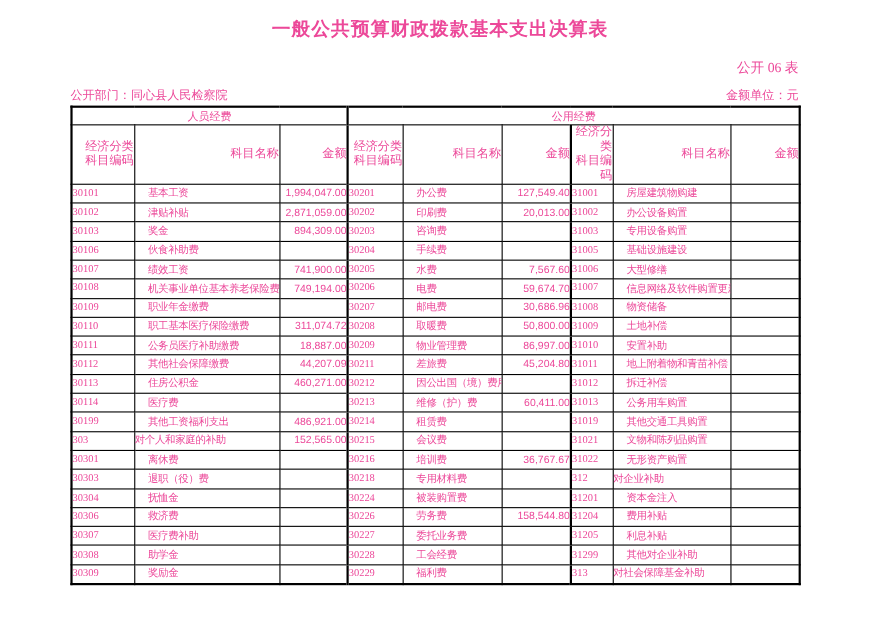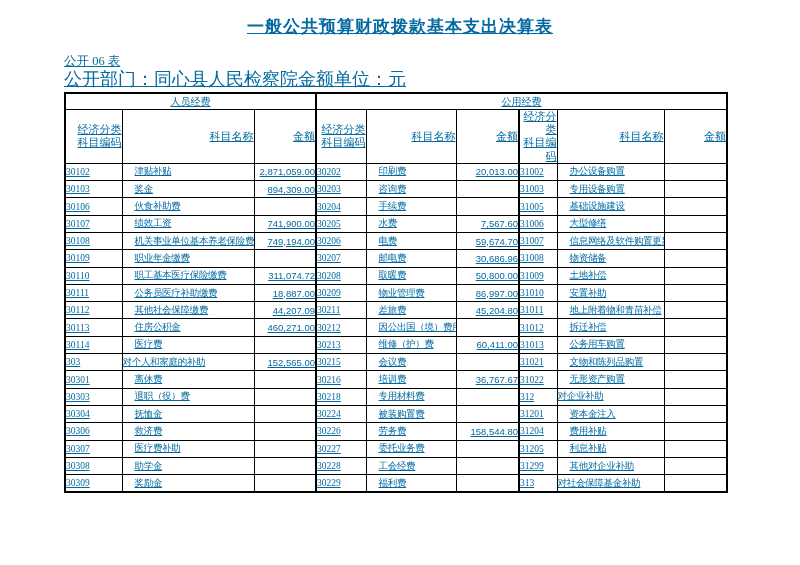--- a/index.html
+++ b/index.html
@@ -1,29 +1,29 @@
 <!DOCTYPE html>
 <html><head>
 <meta charset="utf-8">
 <style>
   html,body{margin:0;padding:0;background:#fff;}
   .page{
-    width:800px;height:565px;background:#ffffff;color:#0369a1;
+    width:800px;height:565px;background:#ffffff;color:#ec4899;
     font-family:"Liberation Serif","DejaVu Serif",serif;
-    overflow:hidden;position:relative;text-decoration:underline;
+    overflow:hidden;position:relative;
   }
   .title{
     text-align:center;font-size:17px;font-weight:bold;
     padding-top:15px;letter-spacing:1px;
   }
   .meta-block{width:662px;margin:16px 0 0 64px;}
-  .meta-top{text-align:left;font-size:12.5px;line-height:1.15;}
+  .meta-top{text-align:right;font-size:12.5px;line-height:1.15;}
   .meta-row{
-    display:flex;
-    font-size:18px;line-height:1.15;margin-top:1px;
+    display:flex;justify-content:space-between;
+    font-size:11px;line-height:1.15;margin-top:13px;
   }
   table.budget{
     border-collapse:collapse;table-layout:fixed;
     width:662px;margin:2px 0 0 64px;
     border:2px solid #000;
   }
   table.budget th, table.budget td{
     border:1px solid #000;overflow:hidden;padding:0;
     font-weight:normal;vertical-align:middle;
   }
@@ -92,20 +92,31 @@
         <th class="sep">
           <span>经济分类</span>
           <span>科目编码</span>
         </th>
         <th>科目名称</th>
         <th>金额</th>
       </tr>
     </thead>
     <tbody>
         <tr>
+          <td class="code">30101</td>
+          <td class="name indent">基本工资</td>
+          <td class="amount">1,994,047.00</td>
+          <td class="code sep">30201</td>
+          <td class="name indent">办公费</td>
+          <td class="amount">127,549.40</td>
+          <td class="code sep">31001</td>
+          <td class="name indent">房屋建筑物购建</td>
+          <td class="amount"></td>
+        </tr>
+        <tr>
           <td class="code">30102</td>
           <td class="name indent">津贴补贴</td>
           <td class="amount">2,871,059.00</td>
           <td class="code sep">30202</td>
           <td class="name indent">印刷费</td>
           <td class="amount">20,013.00</td>
           <td class="code sep">31002</td>
           <td class="name indent">办公设备购置</td>
           <td class="amount"></td>
         </tr>
@@ -213,20 +224,31 @@
           <td class="name indent">医疗费</td>
           <td class="amount"></td>
           <td class="code sep">30213</td>
           <td class="name indent">维修（护）费</td>
           <td class="amount">60,411.00</td>
           <td class="code sep">31013</td>
           <td class="name indent">公务用车购置</td>
           <td class="amount"></td>
         </tr>
         <tr>
+          <td class="code">30199</td>
+          <td class="name indent">其他工资福利支出</td>
+          <td class="amount">486,921.00</td>
+          <td class="code sep">30214</td>
+          <td class="name indent">租赁费</td>
+          <td class="amount"></td>
+          <td class="code sep">31019</td>
+          <td class="name indent">其他交通工具购置</td>
+          <td class="amount"></td>
+        </tr>
+        <tr>
           <td class="code">303</td>
           <td class="name">对个人和家庭的补助</td>
           <td class="amount">152,565.00</td>
           <td class="code sep">30215</td>
           <td class="name indent">会议费</td>
           <td class="amount"></td>
           <td class="code sep">31021</td>
           <td class="name indent">文物和陈列品购置</td>
           <td class="amount"></td>
         </tr>

